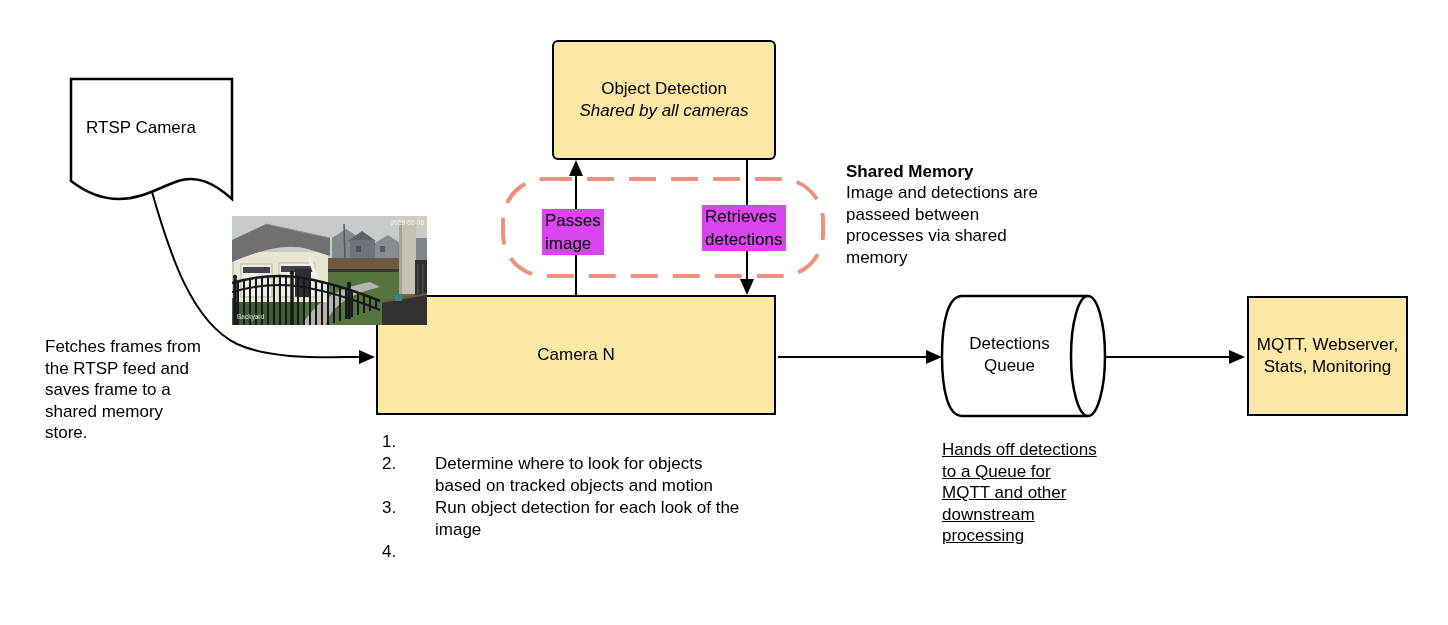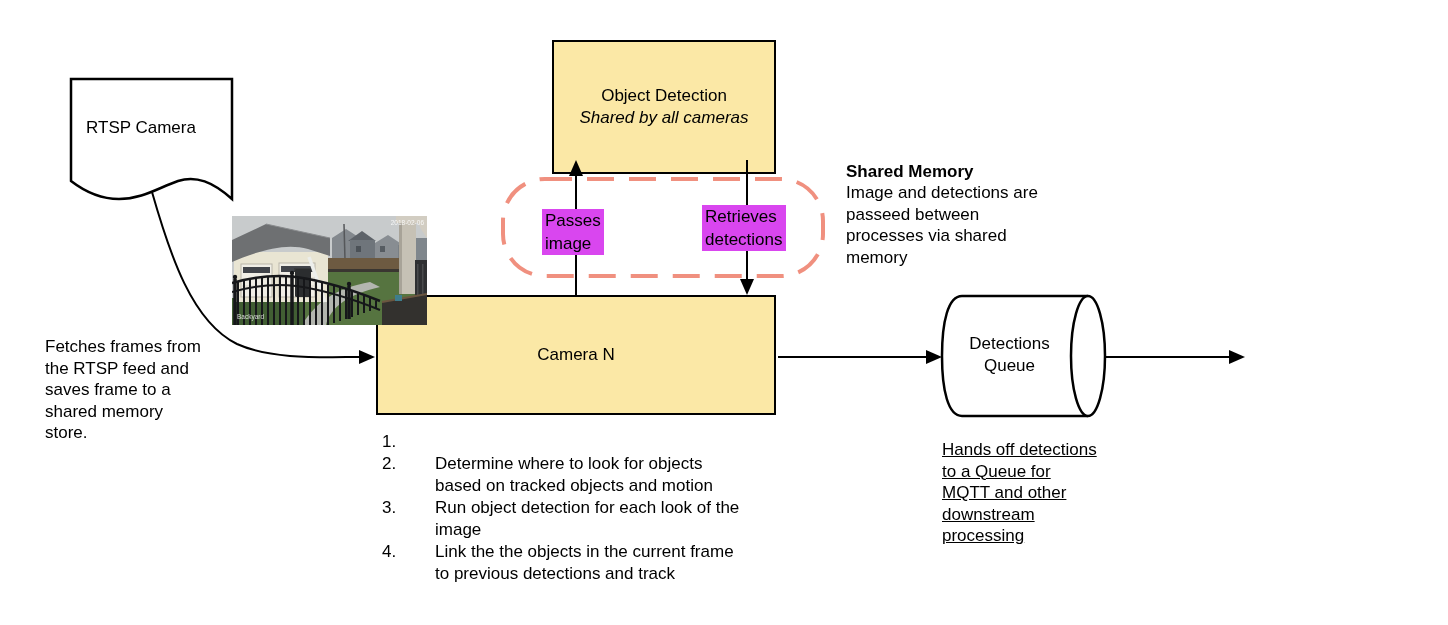--- a/index.html
+++ b/index.html
@@ -27,29 +27,33 @@
   .steps{position:absolute;left:382px;top:431px;z-index:4;font-size:17px;line-height:22px;}
   .steps .row{display:flex;}
   .steps .num{width:53px;flex:0 0 53px;}
   .steps .txt{width:352px;white-space:pre-line;}
 </style>
 </head>
 <body>
 
 <div class="canvas">
 
-  <div class="node" style="left:552px;top:40px;width:224px;height:134px;">
+  <div class="node" style="left:552px;top:40px;width:224px;height:120px;border-radius:6px;">
     <div>Object Detection</div>
     <div class="subtitle">Shared by all cameras</div>
   </div>
 
   <div class="node" style="left:376px;top:295px;width:400px;height:120px;">
     <div>Camera N</div>
   </div>
 
+  <div class="node" style="left:1247px;top:296px;width:161px;height:120px;">
+    <div class="pre">MQTT, Webserver,
+Stats, Monitoring</div>
+  </div>
 
   <svg id="connectors" width="1448" height="625" viewBox="0 0 1448 625">
 
     <path d="M71,79 L232,79 L232,199 C213,182 196,175 178,181 C158,188 142,199 119,199 C100,199 84,191 71,181 Z" fill="#ffffff" stroke="#000" stroke-width="2.5"></path>
 
     <path d="M152,192 C170,255 192,322 237,344 C272,360 325,357 361,357" fill="none" stroke="#000" stroke-width="2"></path>
     <polygon points="375,357 359,350 359,364" fill="#000"></polygon>
 
     <rect x="503" y="179" width="320" height="97" rx="42" fill="none" stroke="#f0907f" stroke-width="4" stroke-dasharray="27 15"></rect>
 
@@ -169,18 +173,16 @@
       <div class="txt">Determine where to look for objects
 based on tracked objects and motion</div>
     </div>
     <div class="row">
       <div class="num">3.</div>
       <div class="txt">Run object detection for each look of the
 image</div>
     </div>
     <div class="row">
       <div class="num">4.</div>
-      <div class="txt">Link the the objects in the current frame
-to previous detections and track</div>
     </div>
   </div>
 
 </div>
 
 </body></html>

